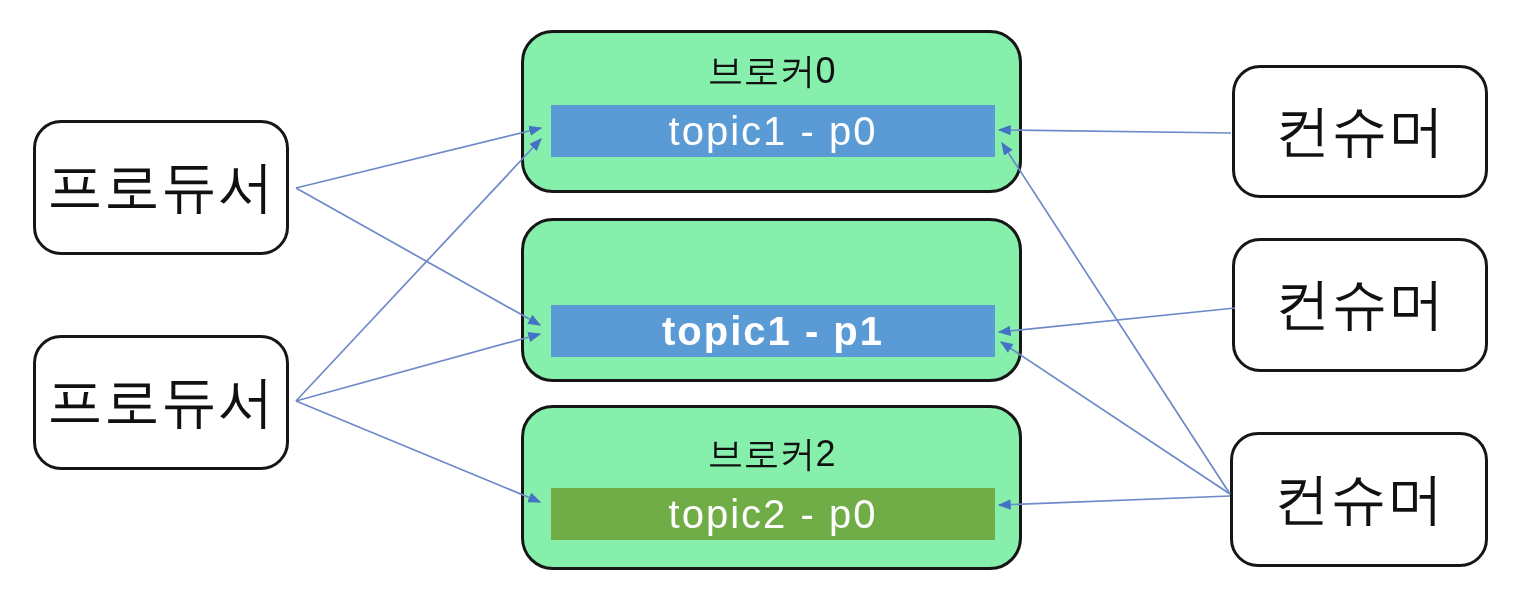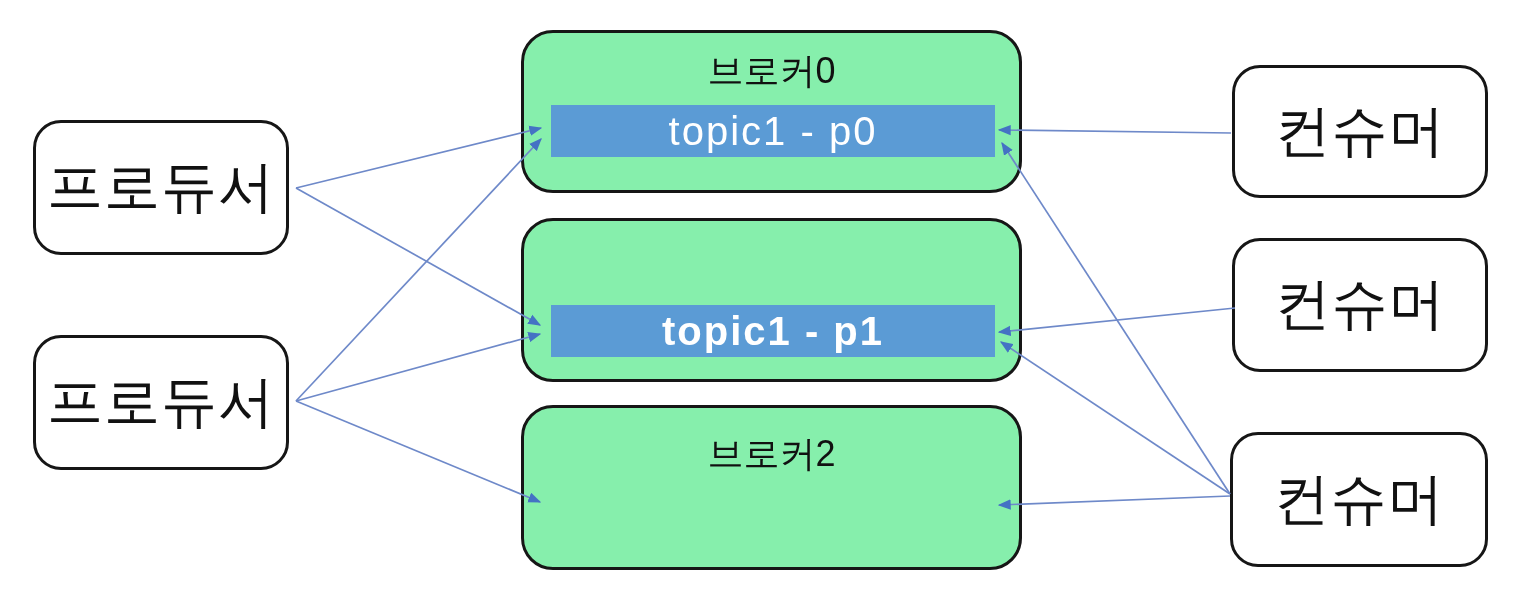--- a/index.html
+++ b/index.html
@@ -79,20 +79,23 @@
       <span class="partition-label">topic1 - p0</span>
     </div>
   </div>
   <div class="broker broker-1">
     <div class="partition-bar" style="background-color: rgb(91, 155, 213); font-weight: bold;">
       <span class="partition-label">topic1 - p1</span>
     </div>
   </div>
   <div class="broker broker-2">
     <div class="broker-title">브로커2</div>
+    <div class="partition-bar" style="background-color: rgb(112, 173, 71);">
+      <span class="partition-label">topic2 - p0</span>
+    </div>
   </div>
 
   <div class="node consumer-1">
     <span class="node-label">컨슈머</span>
   </div>
   <div class="node consumer-2">
     <span class="node-label">컨슈머</span>
   </div>
   <div class="node consumer-3">
     <span class="node-label">컨슈머</span>

